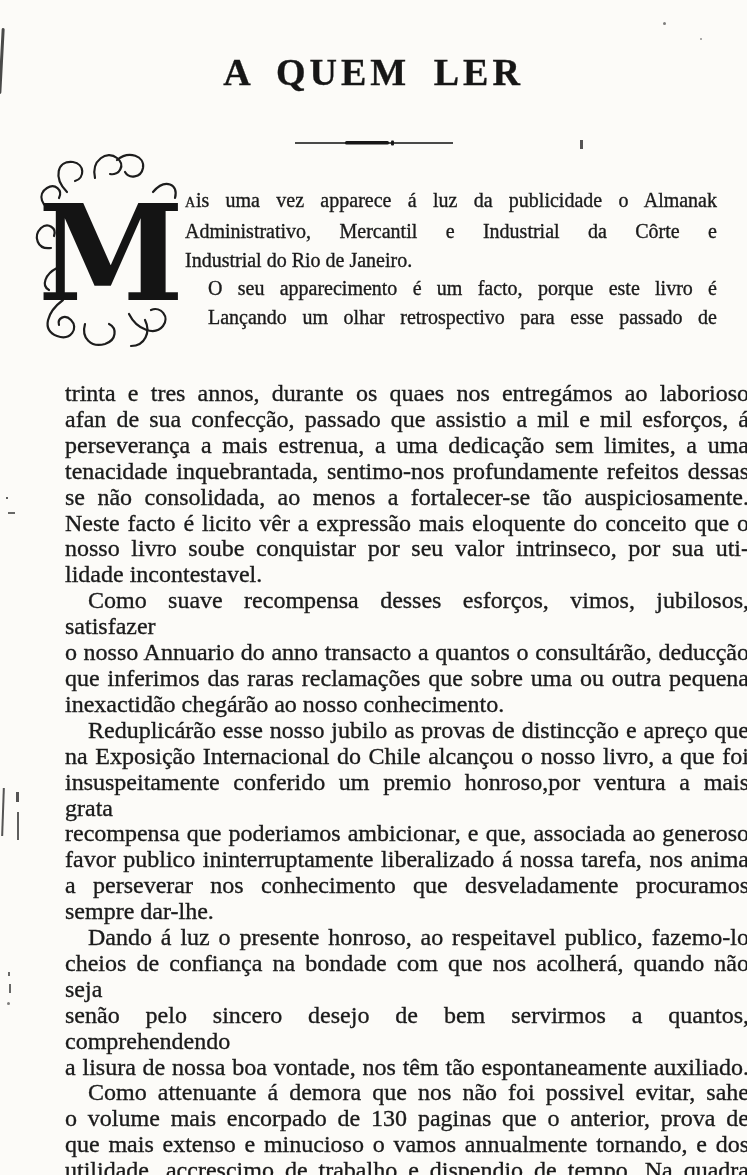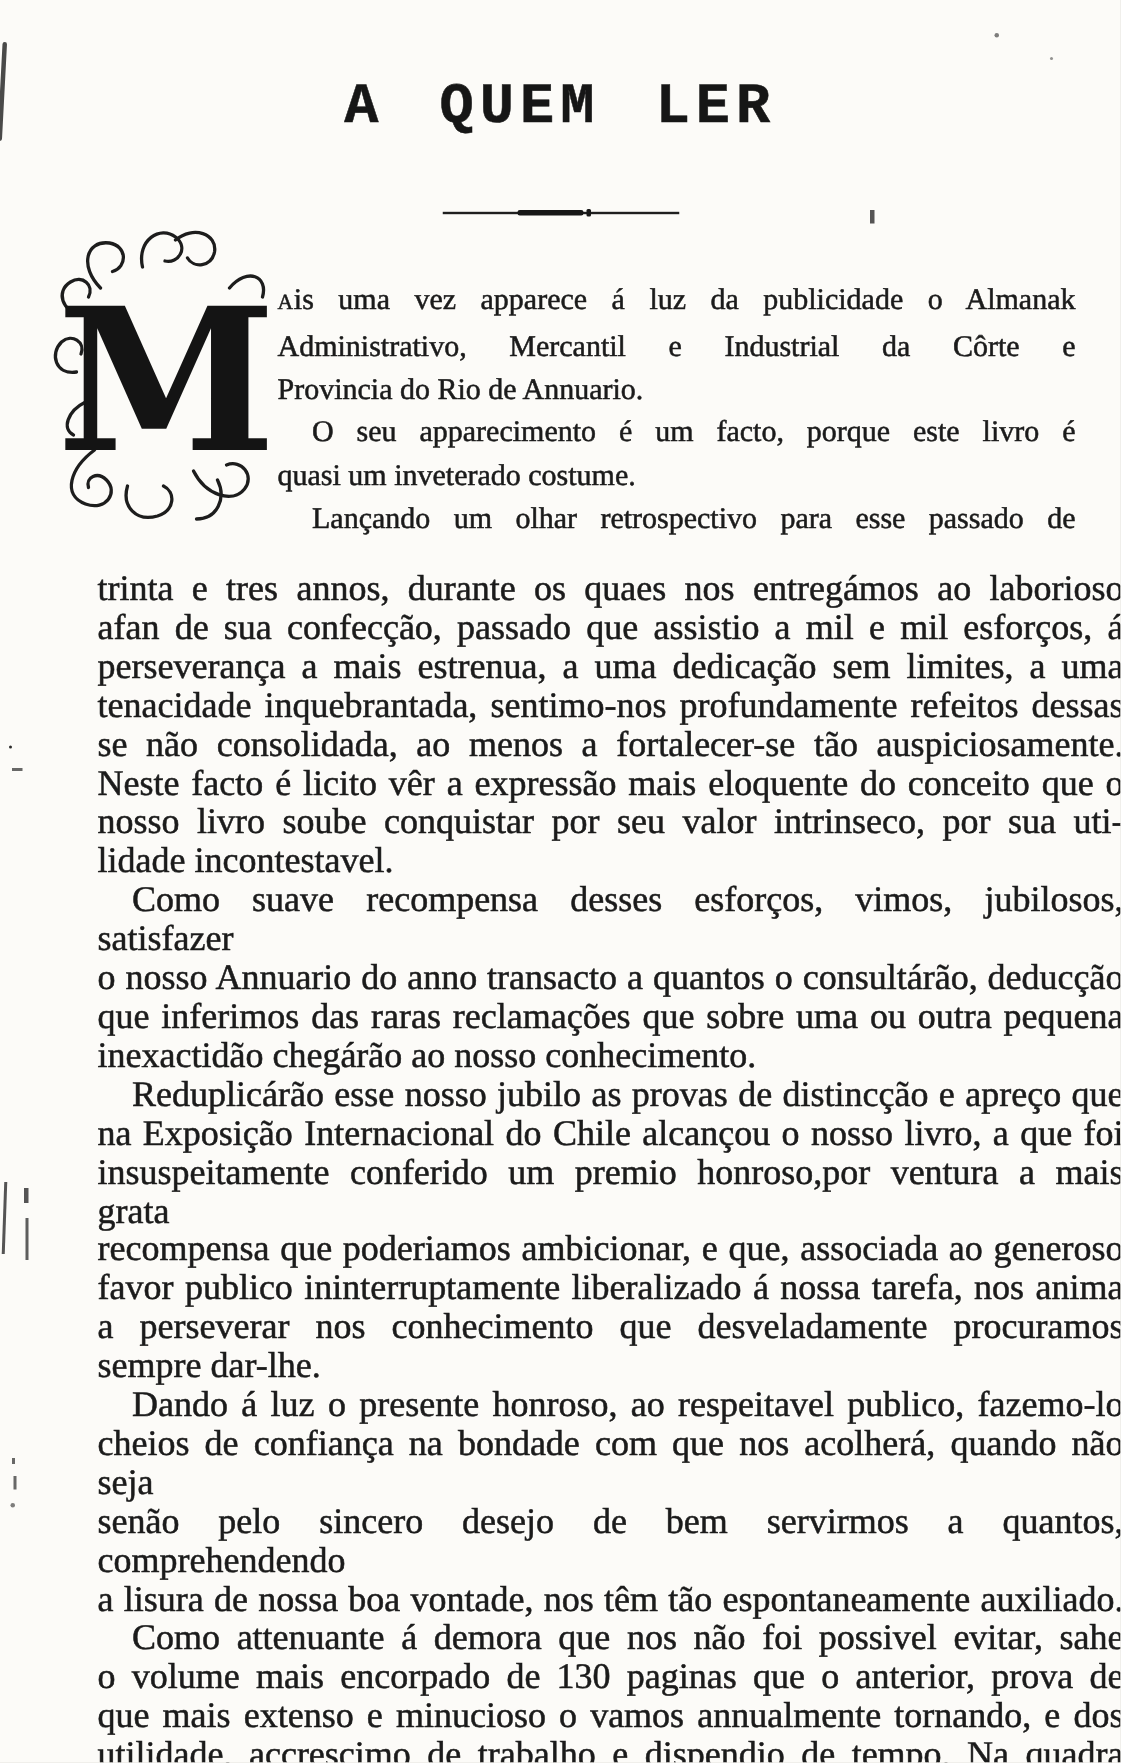--- a/index.html
+++ b/index.html
@@ -8,21 +8,21 @@
     width:747px;height:1175px;
     background:#fcfbf8;
     overflow:hidden;
     font-family:"Liberation Serif", serif;
     color:#1b1b1b;
     -webkit-text-stroke:0.35px #1b1b1b;
   }
   .title{
     position:absolute;top:50px;left:0;width:747px;
     text-align:center;
-    font-family:Liberation Mono, monospace;
+    font-family:Liberation Serif, serif;
     font-weight:bold;
     font-size:38px;
     letter-spacing:4px;
     word-spacing:10px;
     color:#161616;
   }
   .divider{
     position:absolute;top:134px;left:295px;width:158px;height:10px;
   }
   #intro{
@@ -75,23 +75,22 @@
           <path d="M96 166 C104 182 122 188 130 178 C137 169 128 158 118 162"></path>
           <path d="M112 172 C118 184 112 198 98 198"></path>
           <path d="M120 44 C132 30 146 36 142 50"></path>
         </g>
         <text x="78" y="152" text-anchor="middle" font-size="132" font-weight="bold" font-family="DejaVu Serif, serif" fill="#141414">M</text>
       </svg>
     </div>
 
   <div class="line"><span class="sc">a</span><span>is uma vez apparece á luz da publicidade o </span><span class="it">Almanak</span></div>
       <div class="line"><span class="it">Administrativo, Mercantil e Industrial</span><span> da Côrte e</span></div>
-      <div class="line end"><span>Provincia do Rio de Annuario.</span></div>
+      <div class="line end"><span>Industrial do Rio de Janeiro.</span></div>
       <div class="line indent"><span>O seu apparecimento é um facto, porque este livro é</span></div>
-      <div class="line end"><span>quasi um inveterado costume.</span></div>
       <div class="line indent"><span>Lançando um olhar retrospectivo para esse passado de</span></div>
     </div>
 
   <div id="body-text">
       <div class="line">trinta e tres annos, durante os quaes nos entregámos ao laborioso</div>
       <div class="line">afan de sua confecção, passado que assistio a mil e mil esforços, á</div>
       <div class="line">perseverança a mais estrenua, a uma dedicação sem limites, a uma</div>
       <div class="line">tenacidade inquebrantada, sentimo-nos profundamente refeitos dessas</div>
       <div class="line">se não consolidada, ao menos a fortalecer-se tão auspiciosamente.</div>
       <div class="line">Neste facto é licito vêr a expressão mais eloquente do conceito que o</div>

